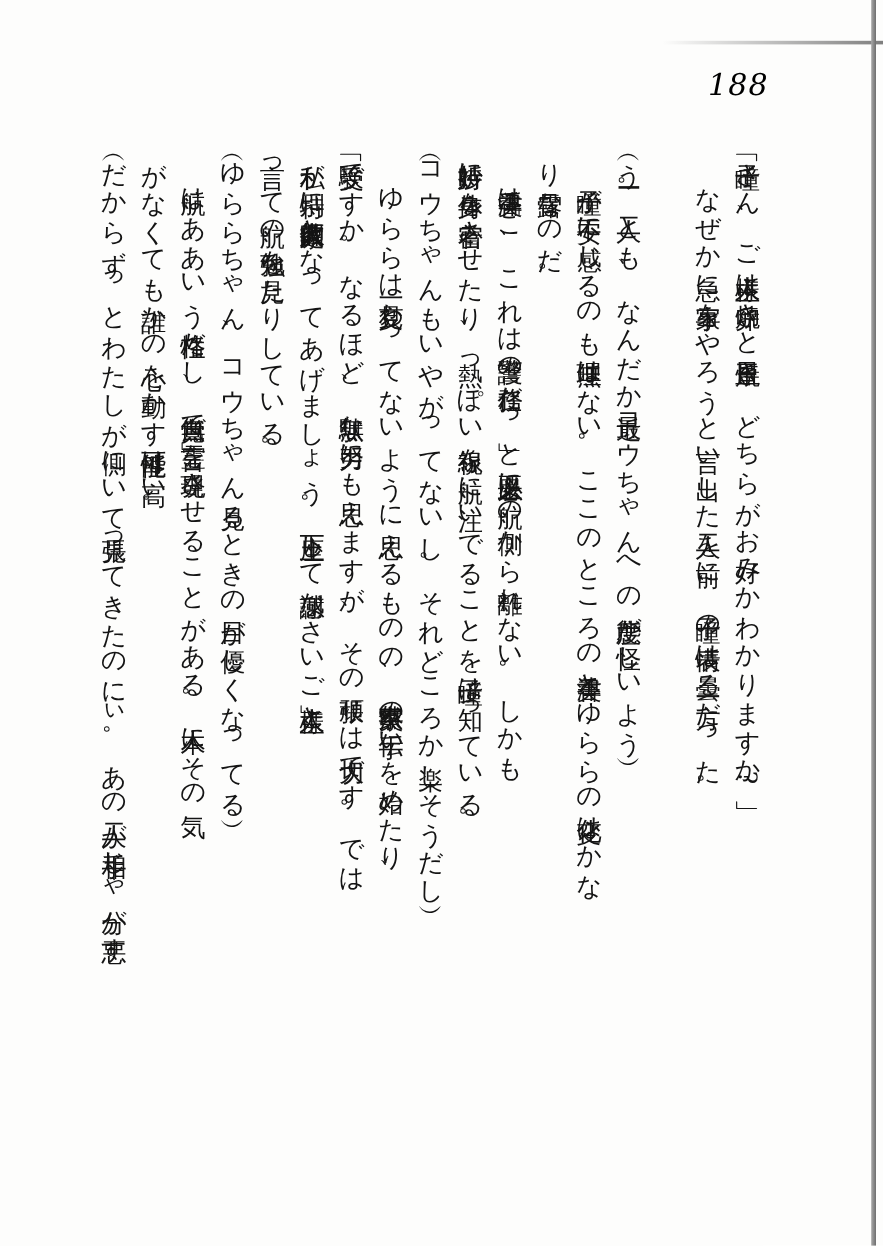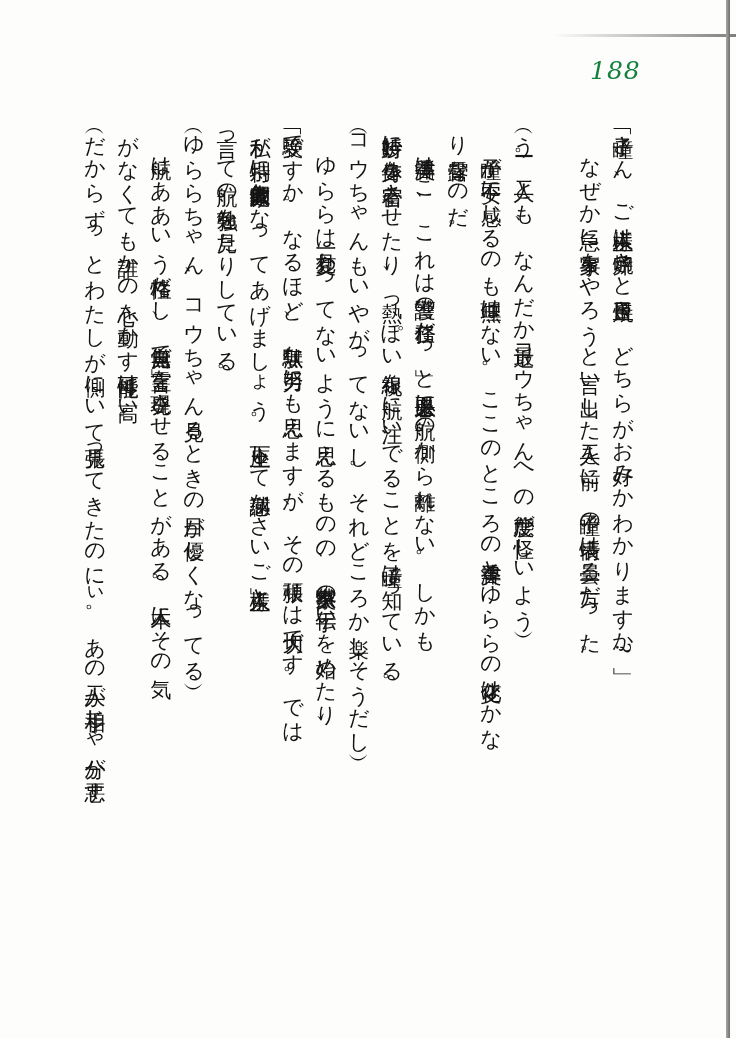--- a/index.html
+++ b/index.html
@@ -18,21 +18,21 @@
     position: absolute;
     inset: 0;
     background: #fdfdfc;
   }
   .page-number {
     position: absolute;
     top: 56px;
     left: 590px;
     font-size: 25px;
     font-style: italic;
-    color: #15803d;
+    color: #000000;
     letter-spacing: 1px;
   }
   .text-block {
     position: absolute;
     top: 121px;
     right: 97px;
     height: 832px;
     writing-mode: vertical-rl;
     text-orientation: mixed;
     font-size: 21px;

